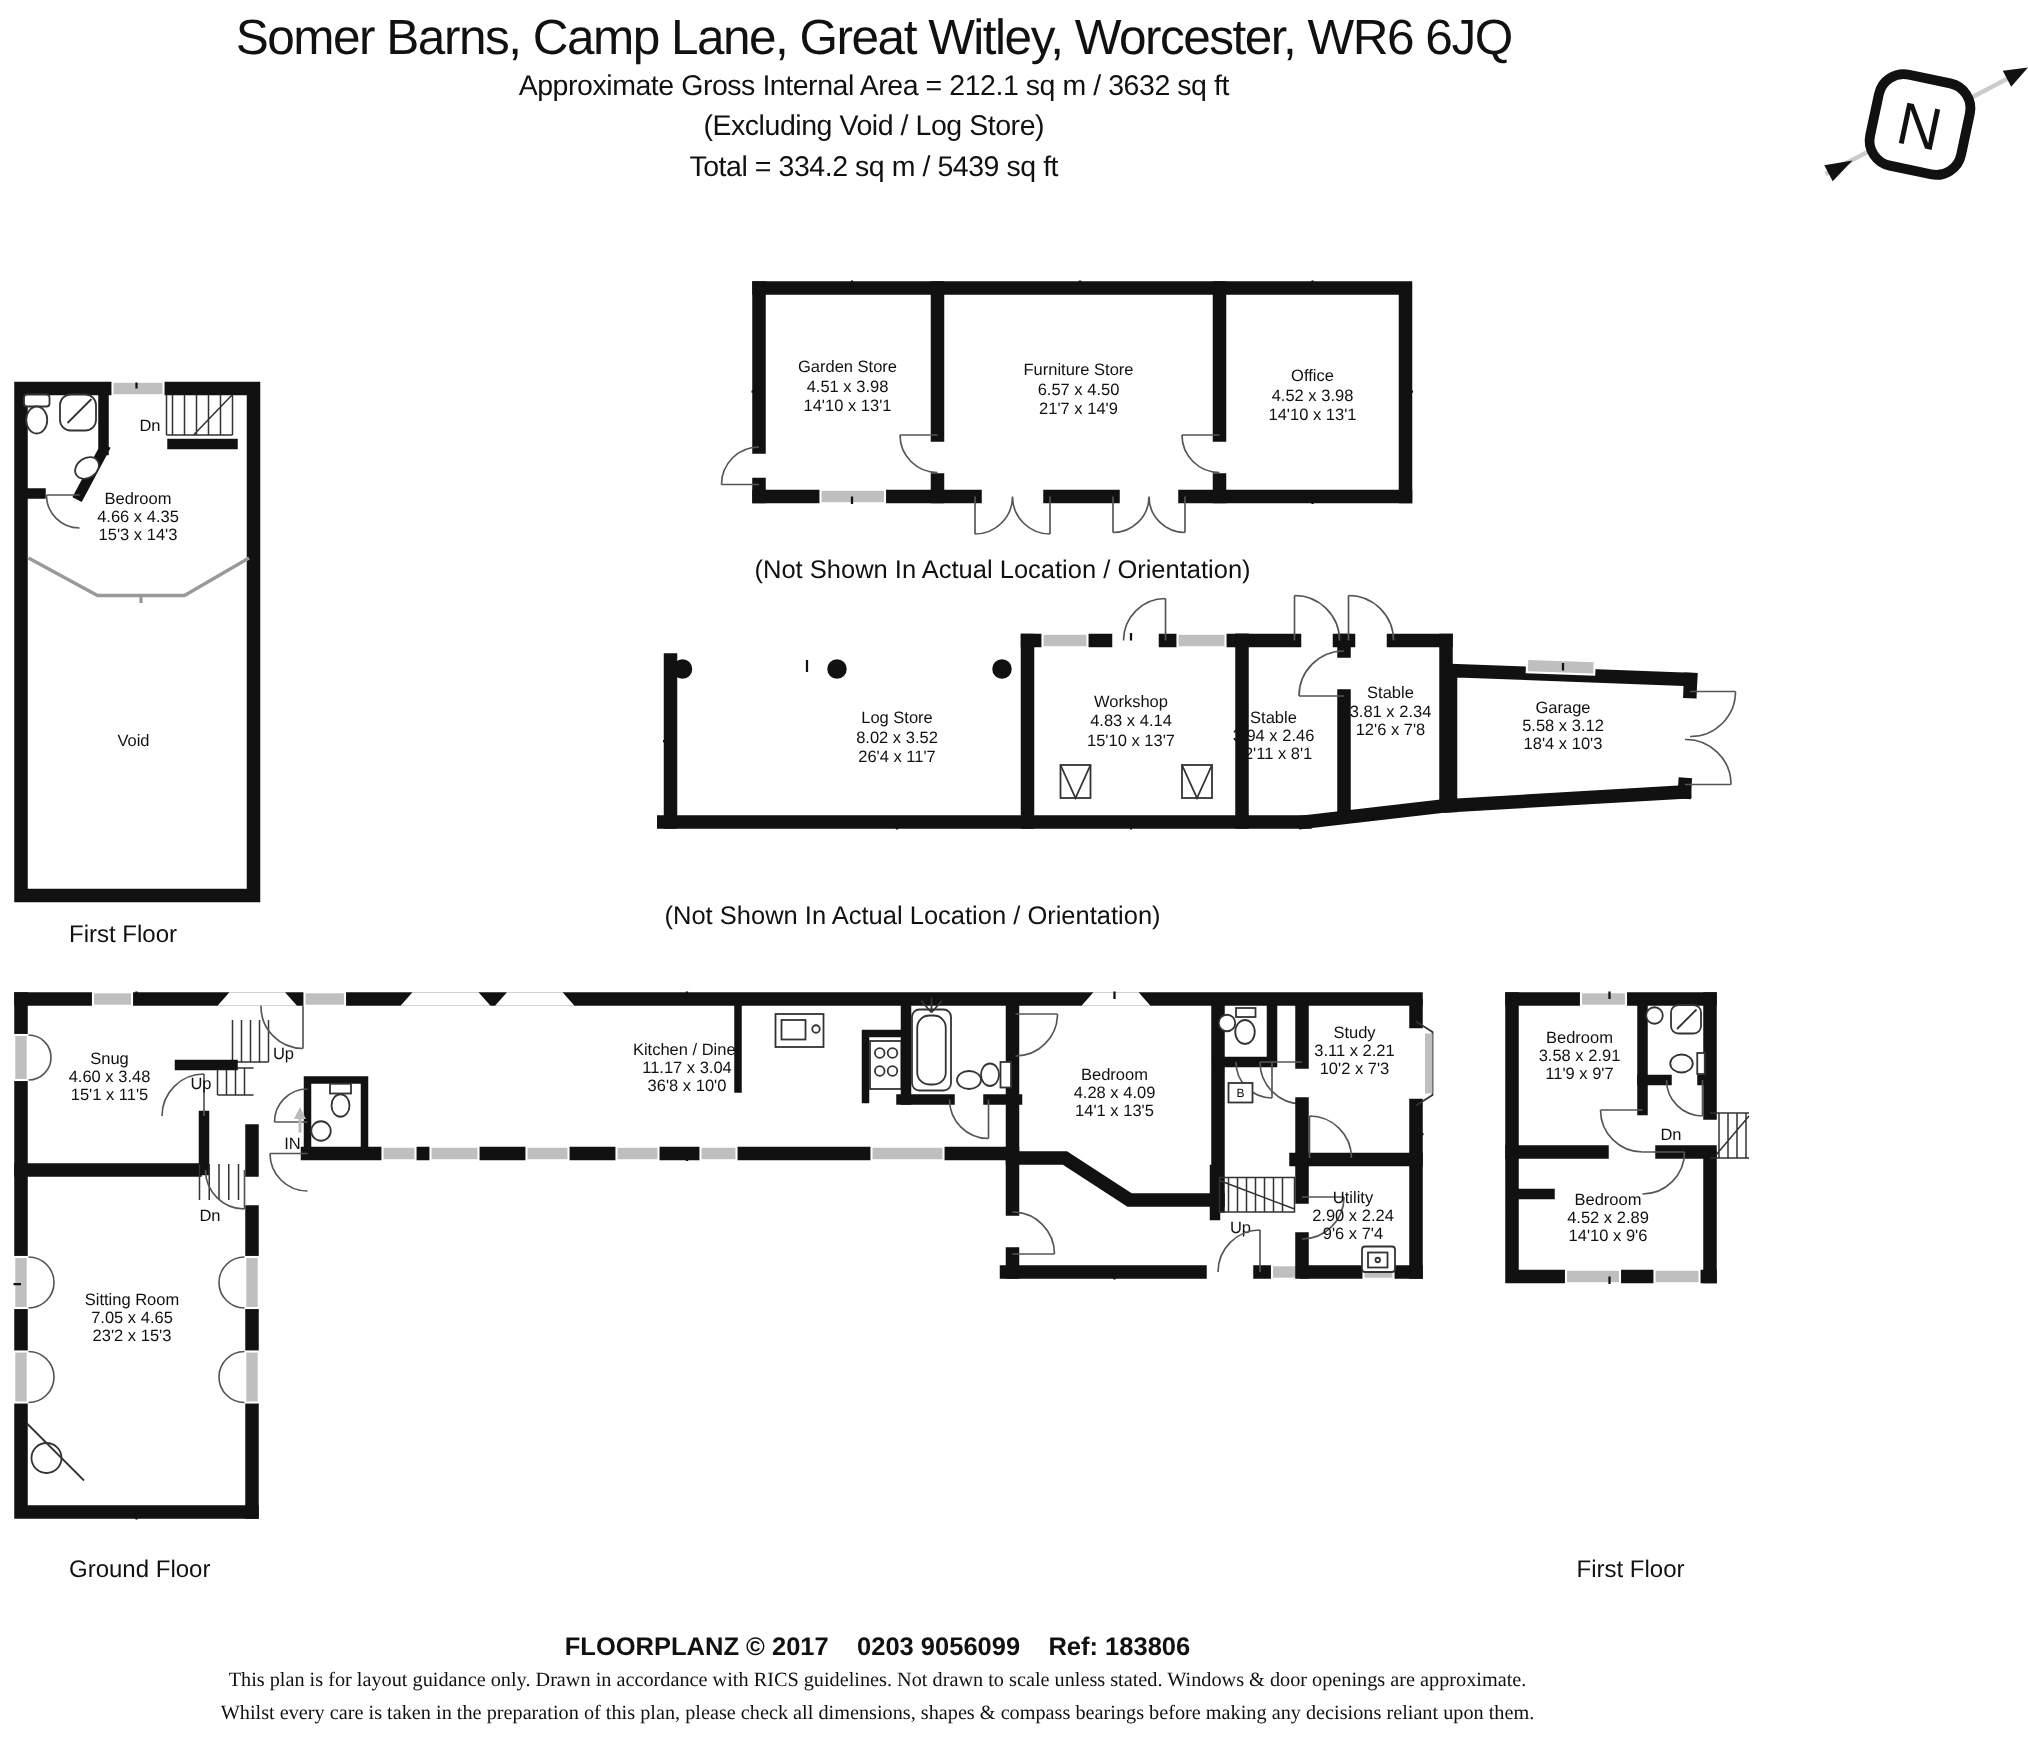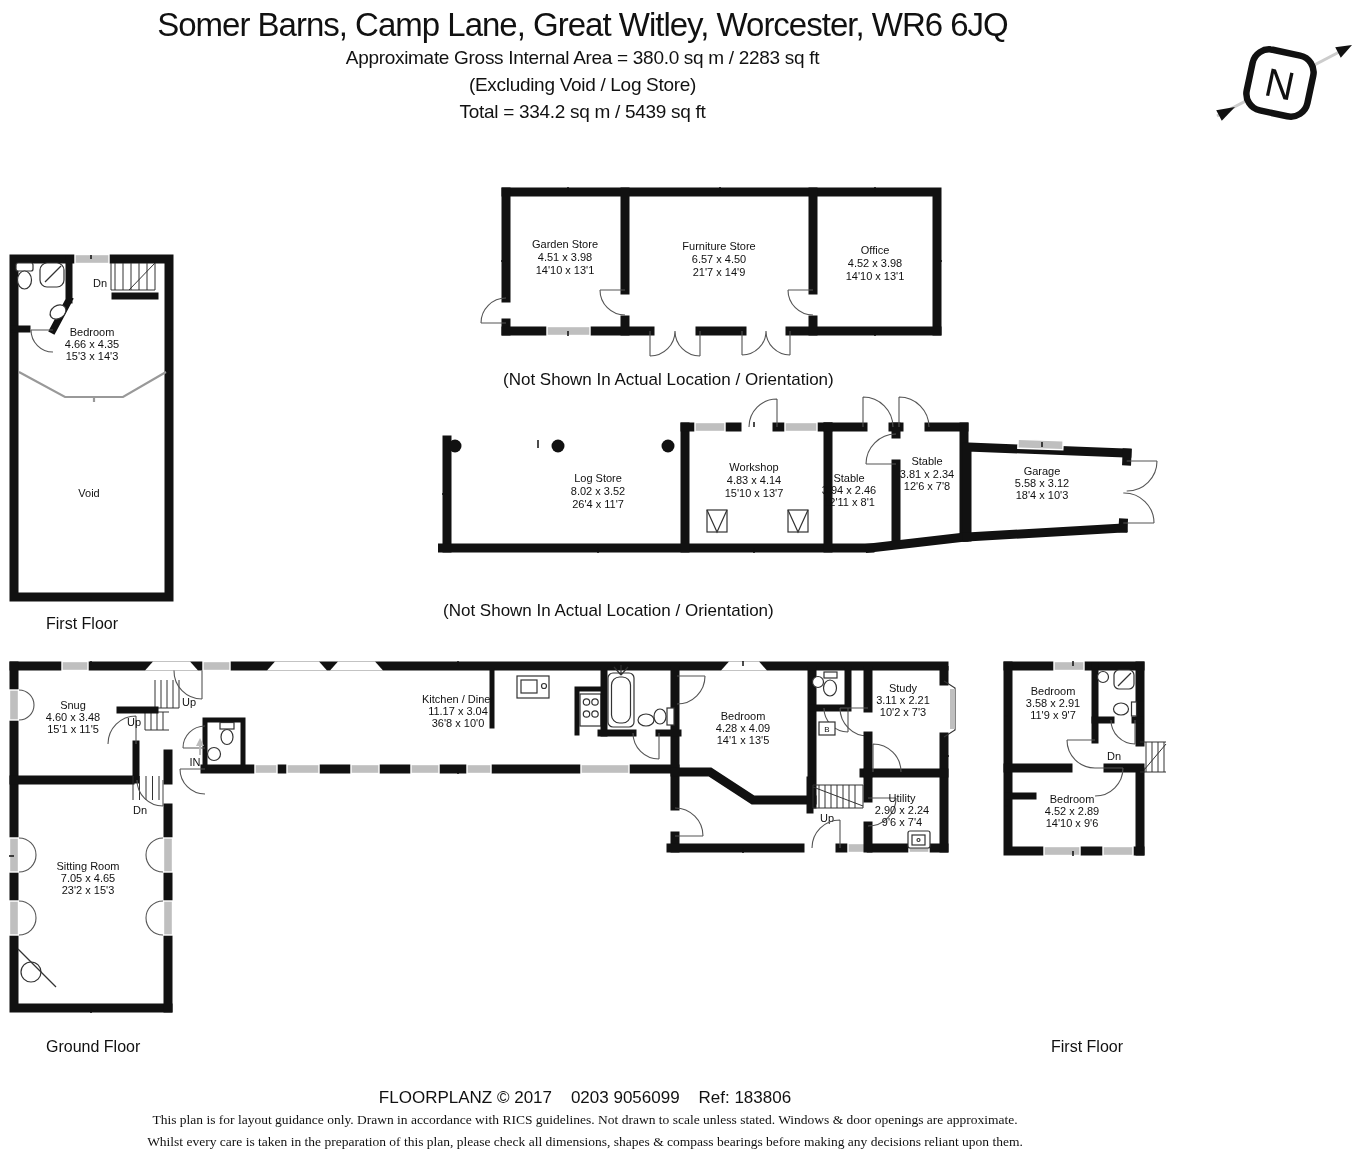--- a/index.html
+++ b/index.html
@@ -4,21 +4,21 @@
 <style>
   html,body{margin:0;padding:0;background:#fff;}
   #page{position:relative;width:1352px;height:1158px;background:#fff;overflow:hidden;
         font-family:"Liberation Sans",sans-serif;color:#111;}
   .hdr{position:absolute;left:0;top:6px;width:1165px;text-align:center;}
   .hdr .title{font-size:33px;letter-spacing:-1px;white-space:nowrap;}
   .hdr .sub{font-size:19px;letter-spacing:-.3px;line-height:27px;}
   .note{position:absolute;font-size:17px;}
   .floorlabel{position:absolute;font-size:16px;margin-left:40px;}
   .footer{position:absolute;left:0;width:1170px;text-align:center;}
-  .credit{font-size:17px;white-space:pre;}
+  .credit{font-size:17px;white-space:pre;font-weight:bold;}
   .disc{font-size:13.5px;font-family:Liberation Serif, serif;}
   svg.plan{position:absolute;overflow:visible;}
   svg text{font-family:"Liberation Sans",sans-serif;font-size:11px;fill:#111;text-anchor:middle;}
   text.tiny{font-size:8px;}
   .wall{stroke:#111;stroke-width:9;fill:none;stroke-linecap:square;}
   .wall7{stroke:#111;stroke-width:7;fill:none;stroke-linecap:square;}
   .wall5{stroke:#111;stroke-width:5;fill:none;stroke-linecap:square;}
   .arc{stroke:#555;stroke-width:1.1;fill:none;}
   .thin{stroke:#333;stroke-width:1.2;fill:#fff;}
   .thinline{stroke:#333;stroke-width:1.2;fill:none;}
@@ -30,21 +30,21 @@
   .post{fill:#111;}
   .grayarrow{fill:#bbb;stroke:none;}
 </style>
 </head>
 <body>
 
 <div id="page">
 
   <div class="hdr">
     <div class="title">Somer Barns, Camp Lane, Great Witley, Worcester, WR6 6JQ</div>
-    <div class="sub">Approximate Gross Internal Area = 380.0 sq m / 2283 sq ft</div>
+    <div class="sub">Approximate Gross Internal Area = 212.1 sq m / 3632 sq ft</div>
     <div class="sub">(Excluding Void / Log Store)</div>
     <div class="sub">Total = 334.2 sq m / 5439 sq ft</div>
   </div>
 
   <svg class="plan" style="left:1205px;top:28px" width="150" height="110" viewBox="0 0 150 110">
     <line x1="12" y1="88" x2="138" y2="22" stroke="#ccc" stroke-width="3"></line>
     <g transform="rotate(12 75 55)">
       <rect x="44" y="24" width="62" height="62" rx="17" fill="#fff" stroke="#111" stroke-width="6.5"></rect>
       <text x="75" y="70" style="font-size:40px">N</text>
     </g>

